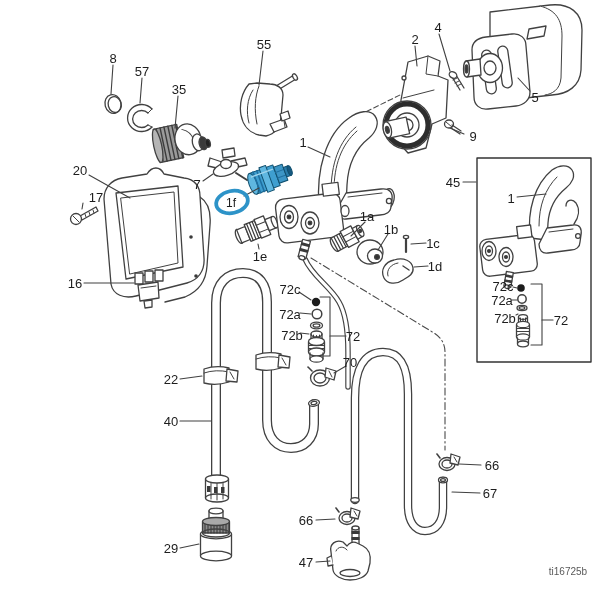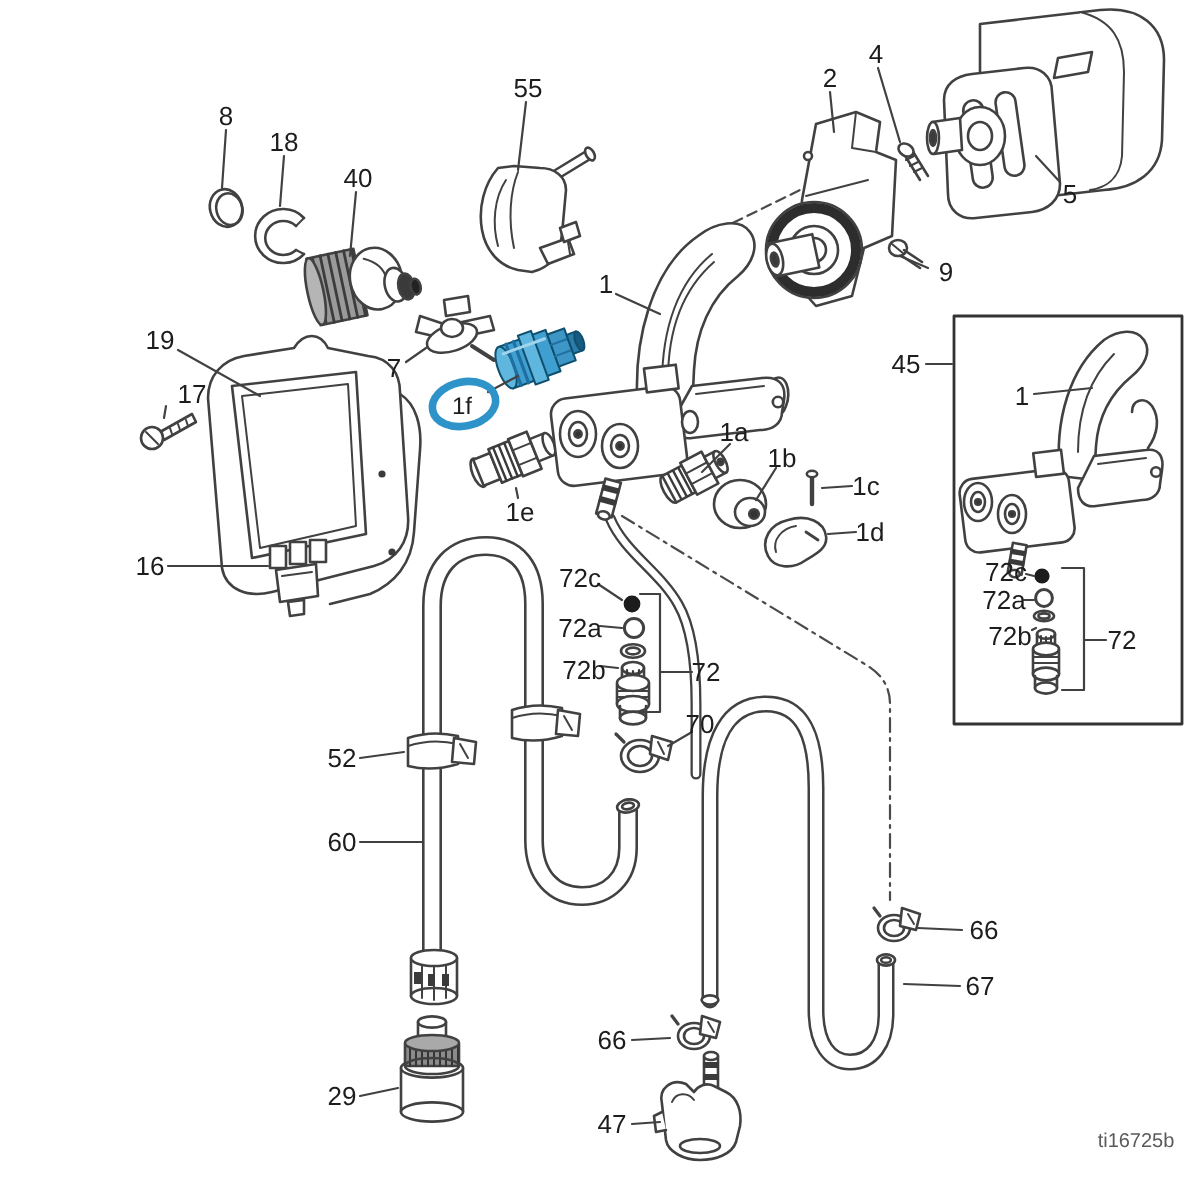--- a/index.html
+++ b/index.html
@@ -401,46 +401,46 @@
     <path d="M316,562 L330,561"></path>
     <path d="M481,465 L459,464"></path>
     <path d="M480,493 L452,492"></path>
     <path d="M244,196 L259,188"></path>
   </g>
 
   <ellipse cx="232" cy="202" rx="16" ry="11" transform="rotate(-12 232 202)" stroke="#2d93c8" stroke-width="3.8" fill="none"></ellipse>
 </svg>
 
 <span class="lbl" style="left:113px;top:58px">8</span>
-<span class="lbl" style="left:142px;top:71px">18</span>
-<span class="lbl" style="left:179px;top:89px">40</span>
+<span class="lbl" style="left:142px;top:71px">57</span>
+<span class="lbl" style="left:179px;top:89px">35</span>
 <span class="lbl" style="left:264px;top:44px">55</span>
 <span class="lbl" style="left:415px;top:39px">2</span>
 <span class="lbl" style="left:438px;top:27px">4</span>
 <span class="lbl" style="left:535px;top:97px">5</span>
 <span class="lbl" style="left:473px;top:136px">9</span>
 <span class="lbl" style="left:303px;top:142px">1</span>
 <span class="lbl" style="left:453px;top:182px">45</span>
-<span class="lbl" style="left:80px;top:170px">19</span>
+<span class="lbl" style="left:80px;top:170px">20</span>
 <span class="lbl" style="left:96px;top:197px">17</span>
 <span class="lbl" style="left:197px;top:184px">7</span>
 <span class="lbl" style="left:75px;top:283px">16</span>
 <span class="lbl hl" style="left:231px;top:203px">1f</span>
 <span class="lbl" style="left:260px;top:256px">1e</span>
 <span class="lbl" style="left:367px;top:216px">1a</span>
 <span class="lbl" style="left:391px;top:229px">1b</span>
 <span class="lbl" style="left:433px;top:243px">1c</span>
 <span class="lbl" style="left:435px;top:266px">1d</span>
 <span class="lbl" style="left:290px;top:289px">72c</span>
 <span class="lbl" style="left:290px;top:314px">72a</span>
 <span class="lbl" style="left:292px;top:335px">72b</span>
 <span class="lbl" style="left:353px;top:336px">72</span>
 <span class="lbl" style="left:350px;top:362px">70</span>
-<span class="lbl" style="left:171px;top:379px">52</span>
-<span class="lbl" style="left:171px;top:421px">60</span>
+<span class="lbl" style="left:171px;top:379px">22</span>
+<span class="lbl" style="left:171px;top:421px">40</span>
 <span class="lbl" style="left:171px;top:548px">29</span>
 <span class="lbl" style="left:306px;top:520px">66</span>
 <span class="lbl" style="left:306px;top:562px">47</span>
 <span class="lbl" style="left:492px;top:465px">66</span>
 <span class="lbl" style="left:490px;top:493px">67</span>
 <span class="lbl" style="left:511px;top:198px">1</span>
 <span class="lbl" style="left:503px;top:286px">72c</span>
 <span class="lbl" style="left:502px;top:300px">72a</span>
 <span class="lbl" style="left:505px;top:318px">72b</span>
 <span class="lbl" style="left:561px;top:320px">72</span>

